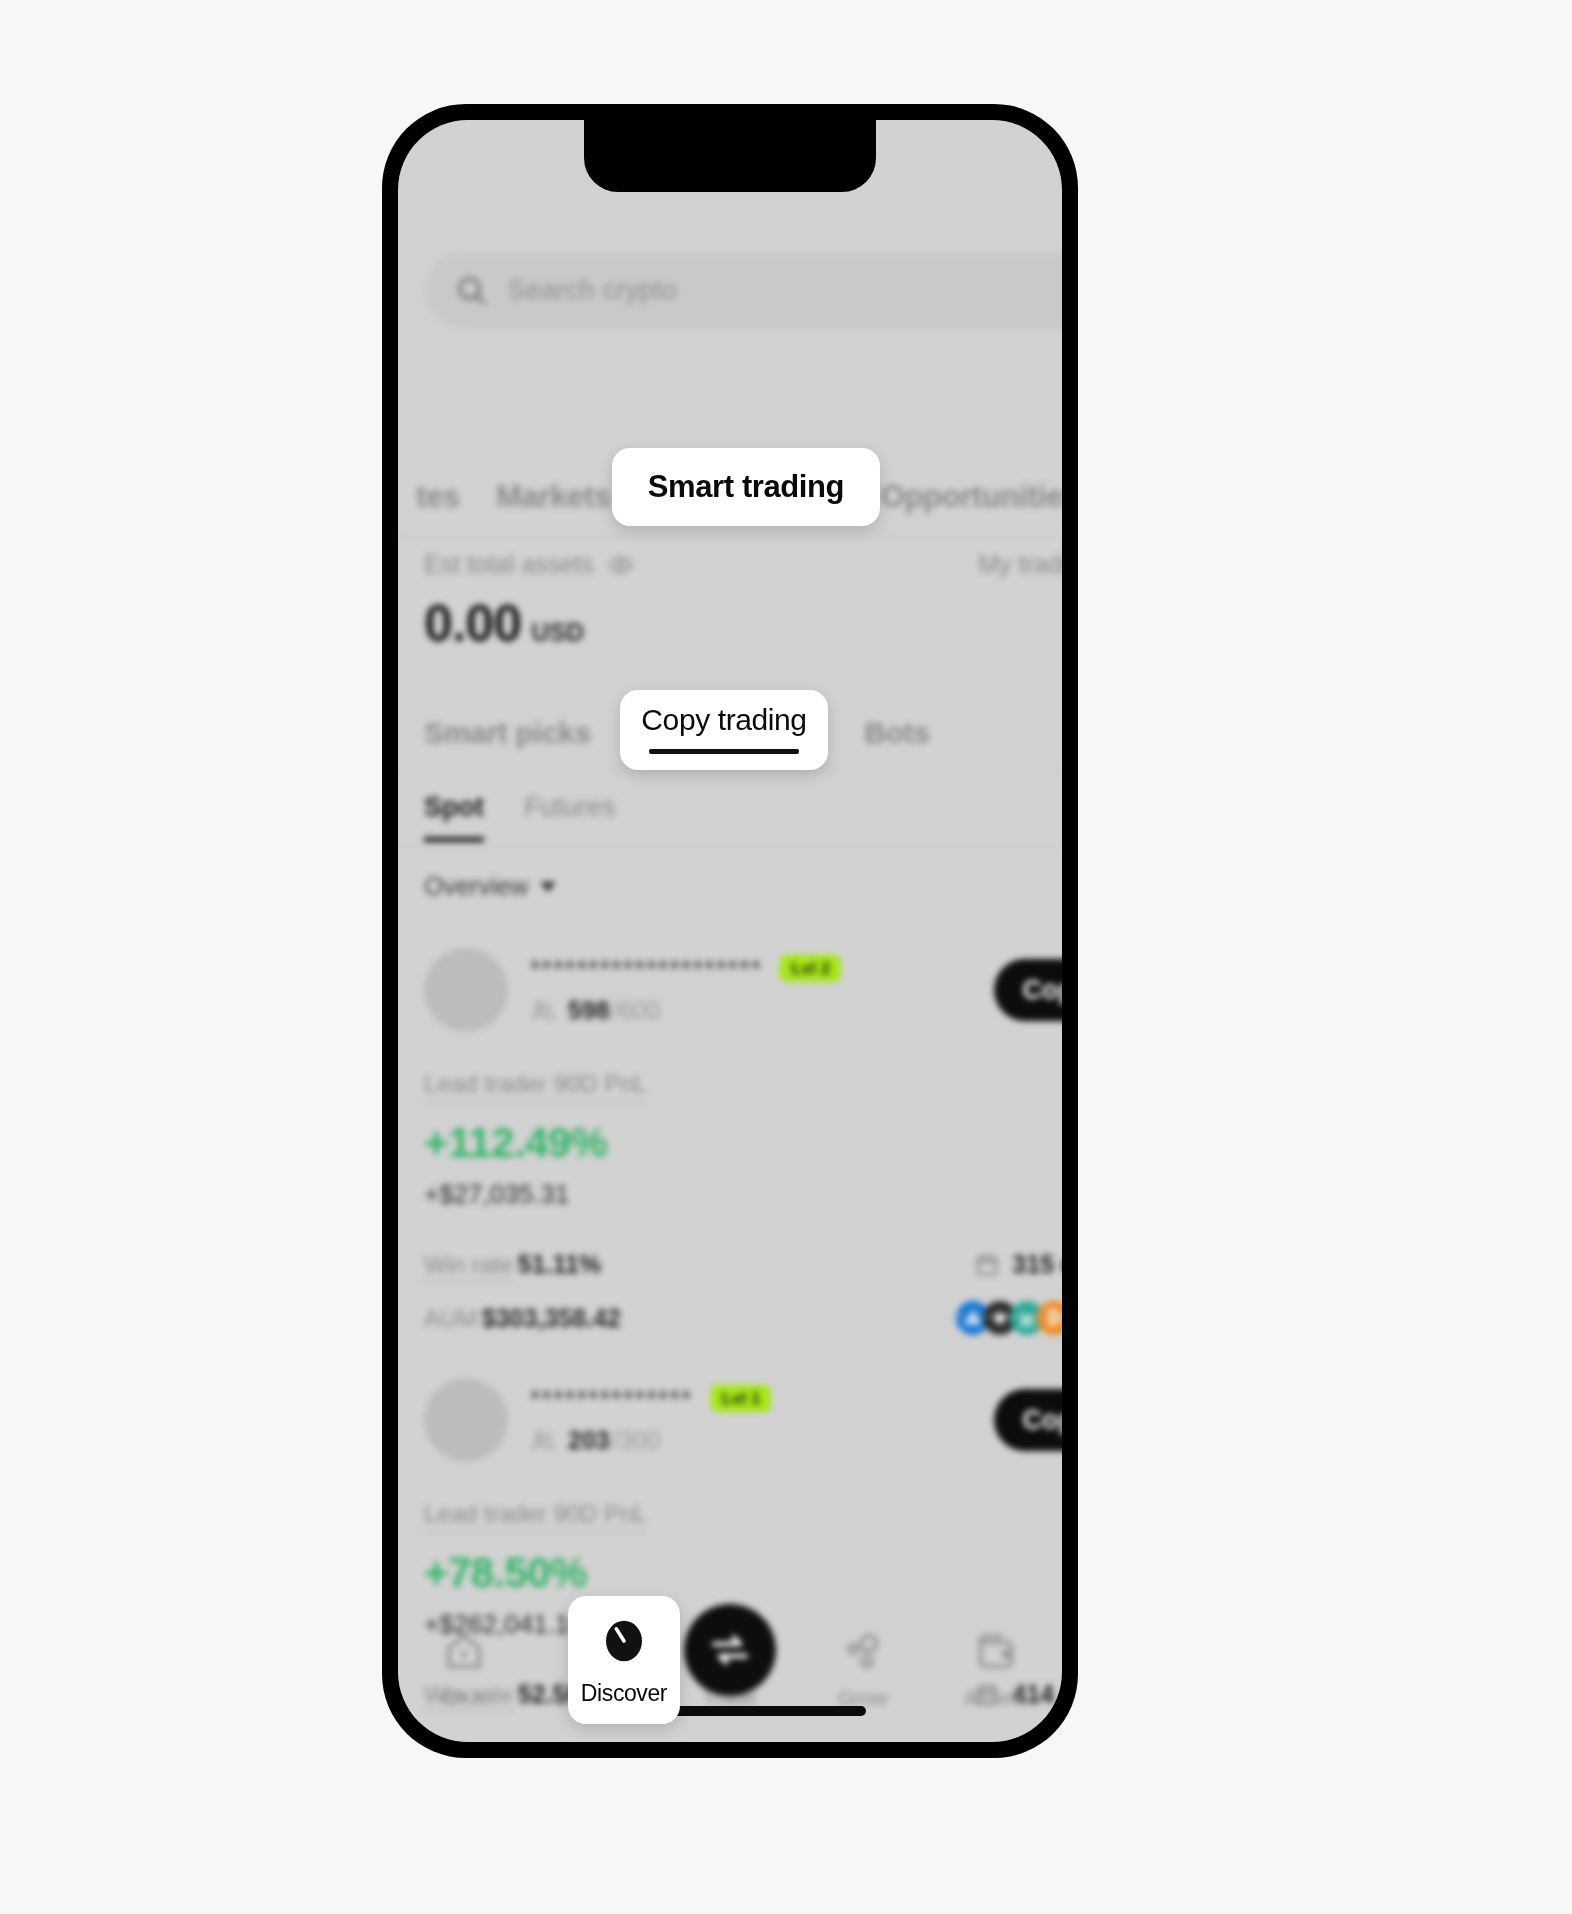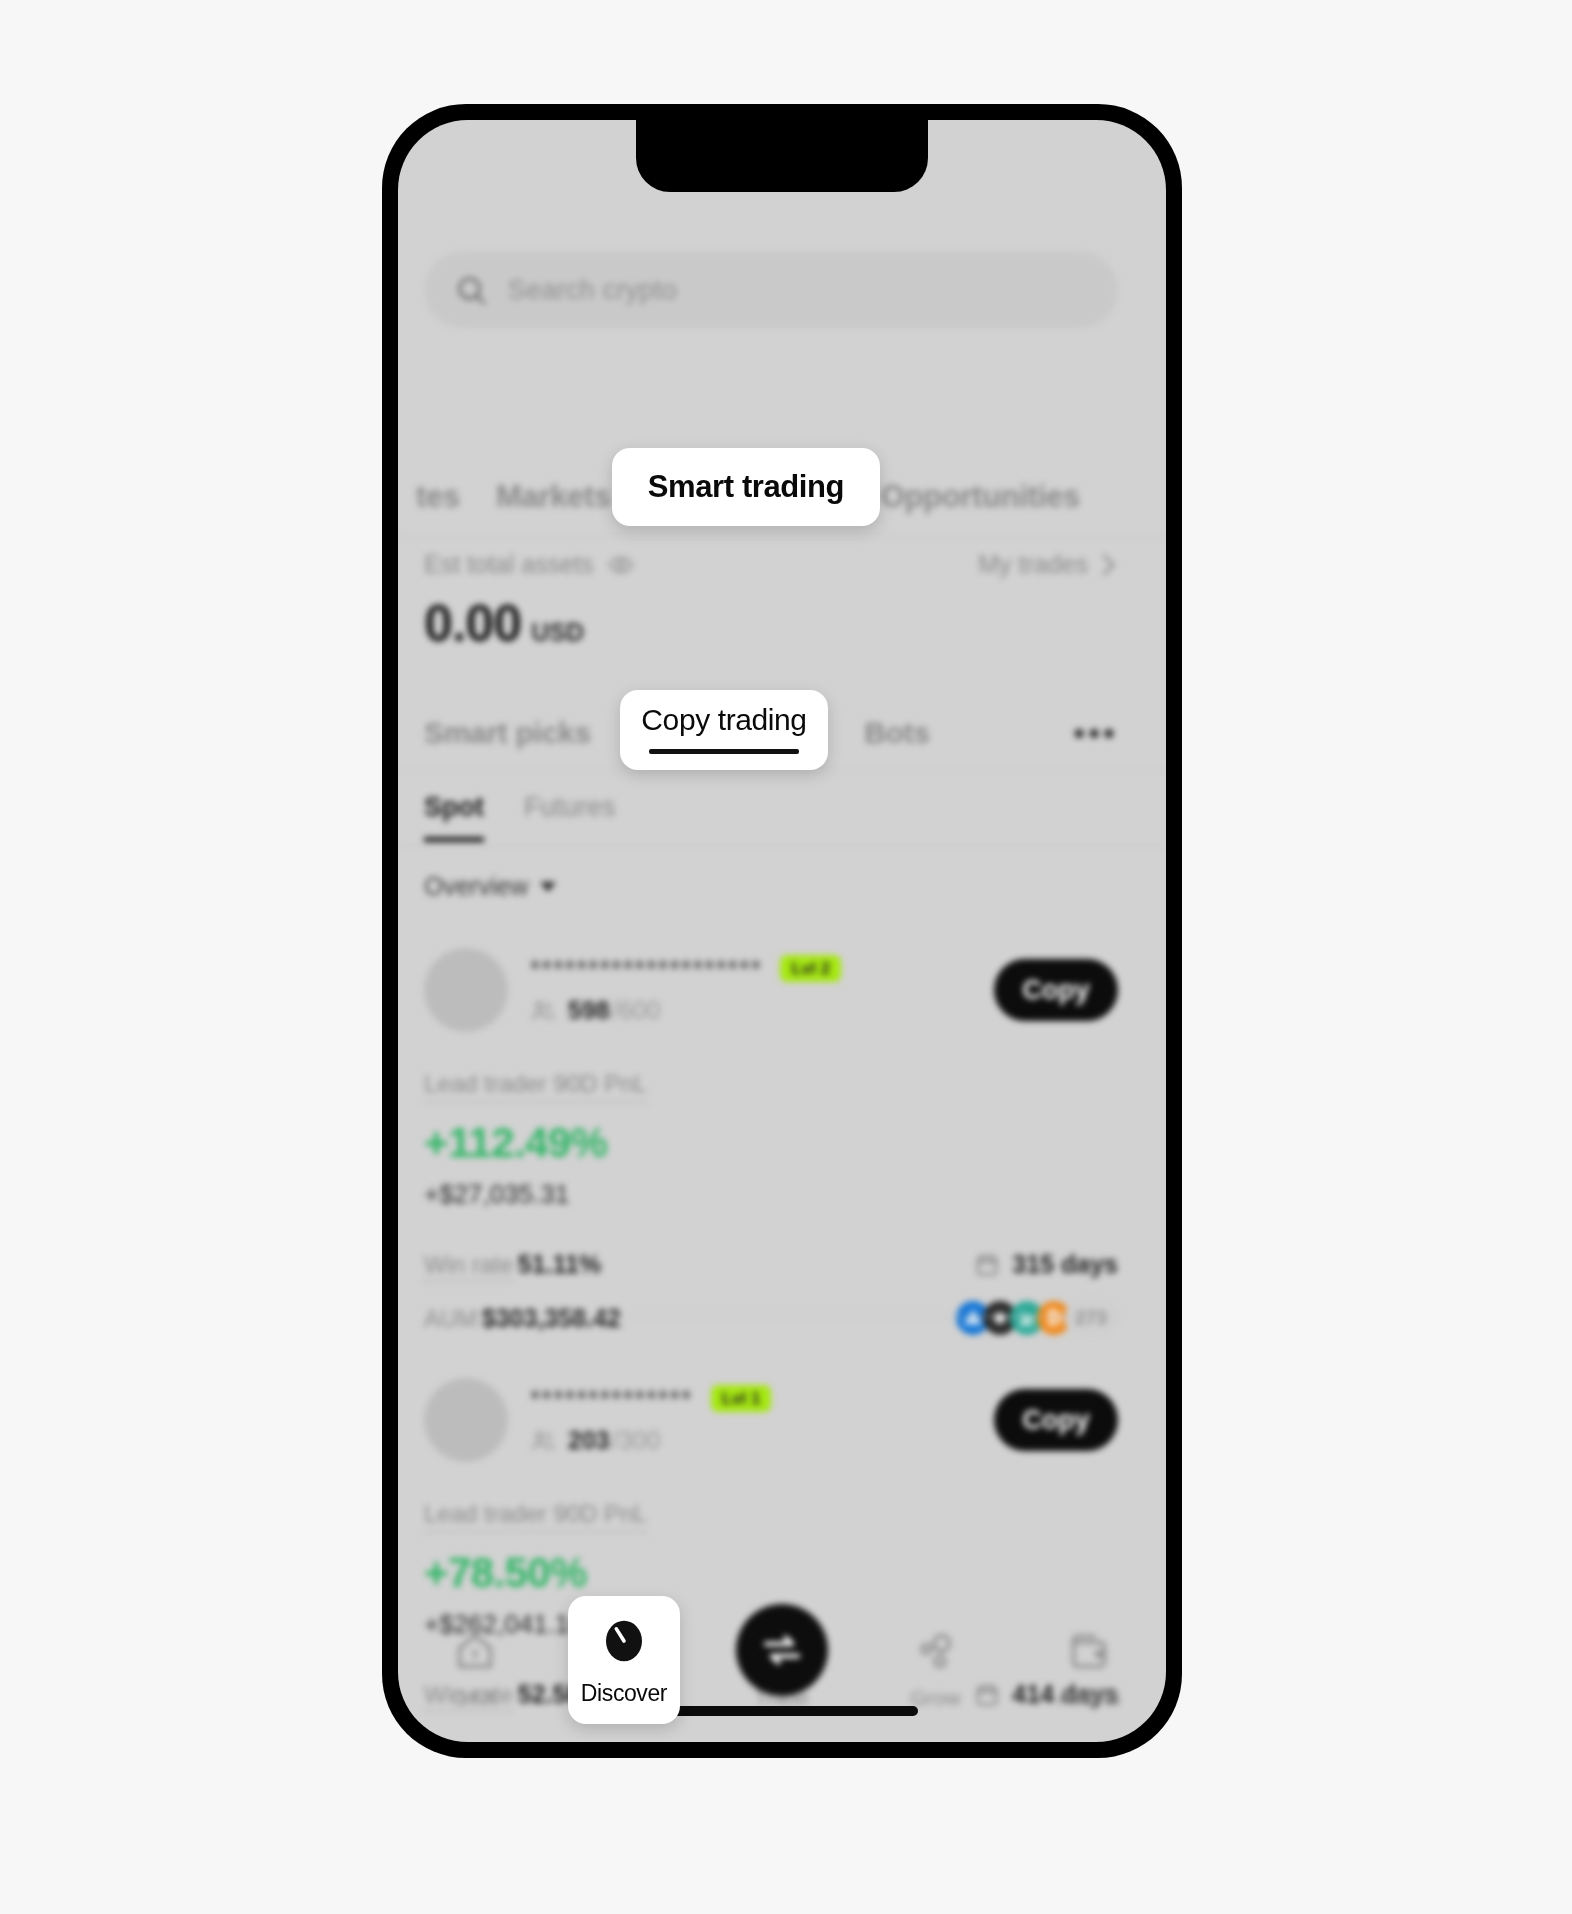--- a/index.html
+++ b/index.html
@@ -17,21 +17,21 @@
     position: relative;
     width: 1572px;
     height: 1914px;
     background: #f7f7f7;
   }
 
   #phone {
     position: absolute;
     left: 382px;
     top: 104px;
-    width: 800px;
+    width: 696px;
     height: 1654px;
     background: #000;
     border-radius: 84px;
     padding: 16px;
   }
 
   #screen {
     position: relative;
     width: 100%;
     height: 100%;

